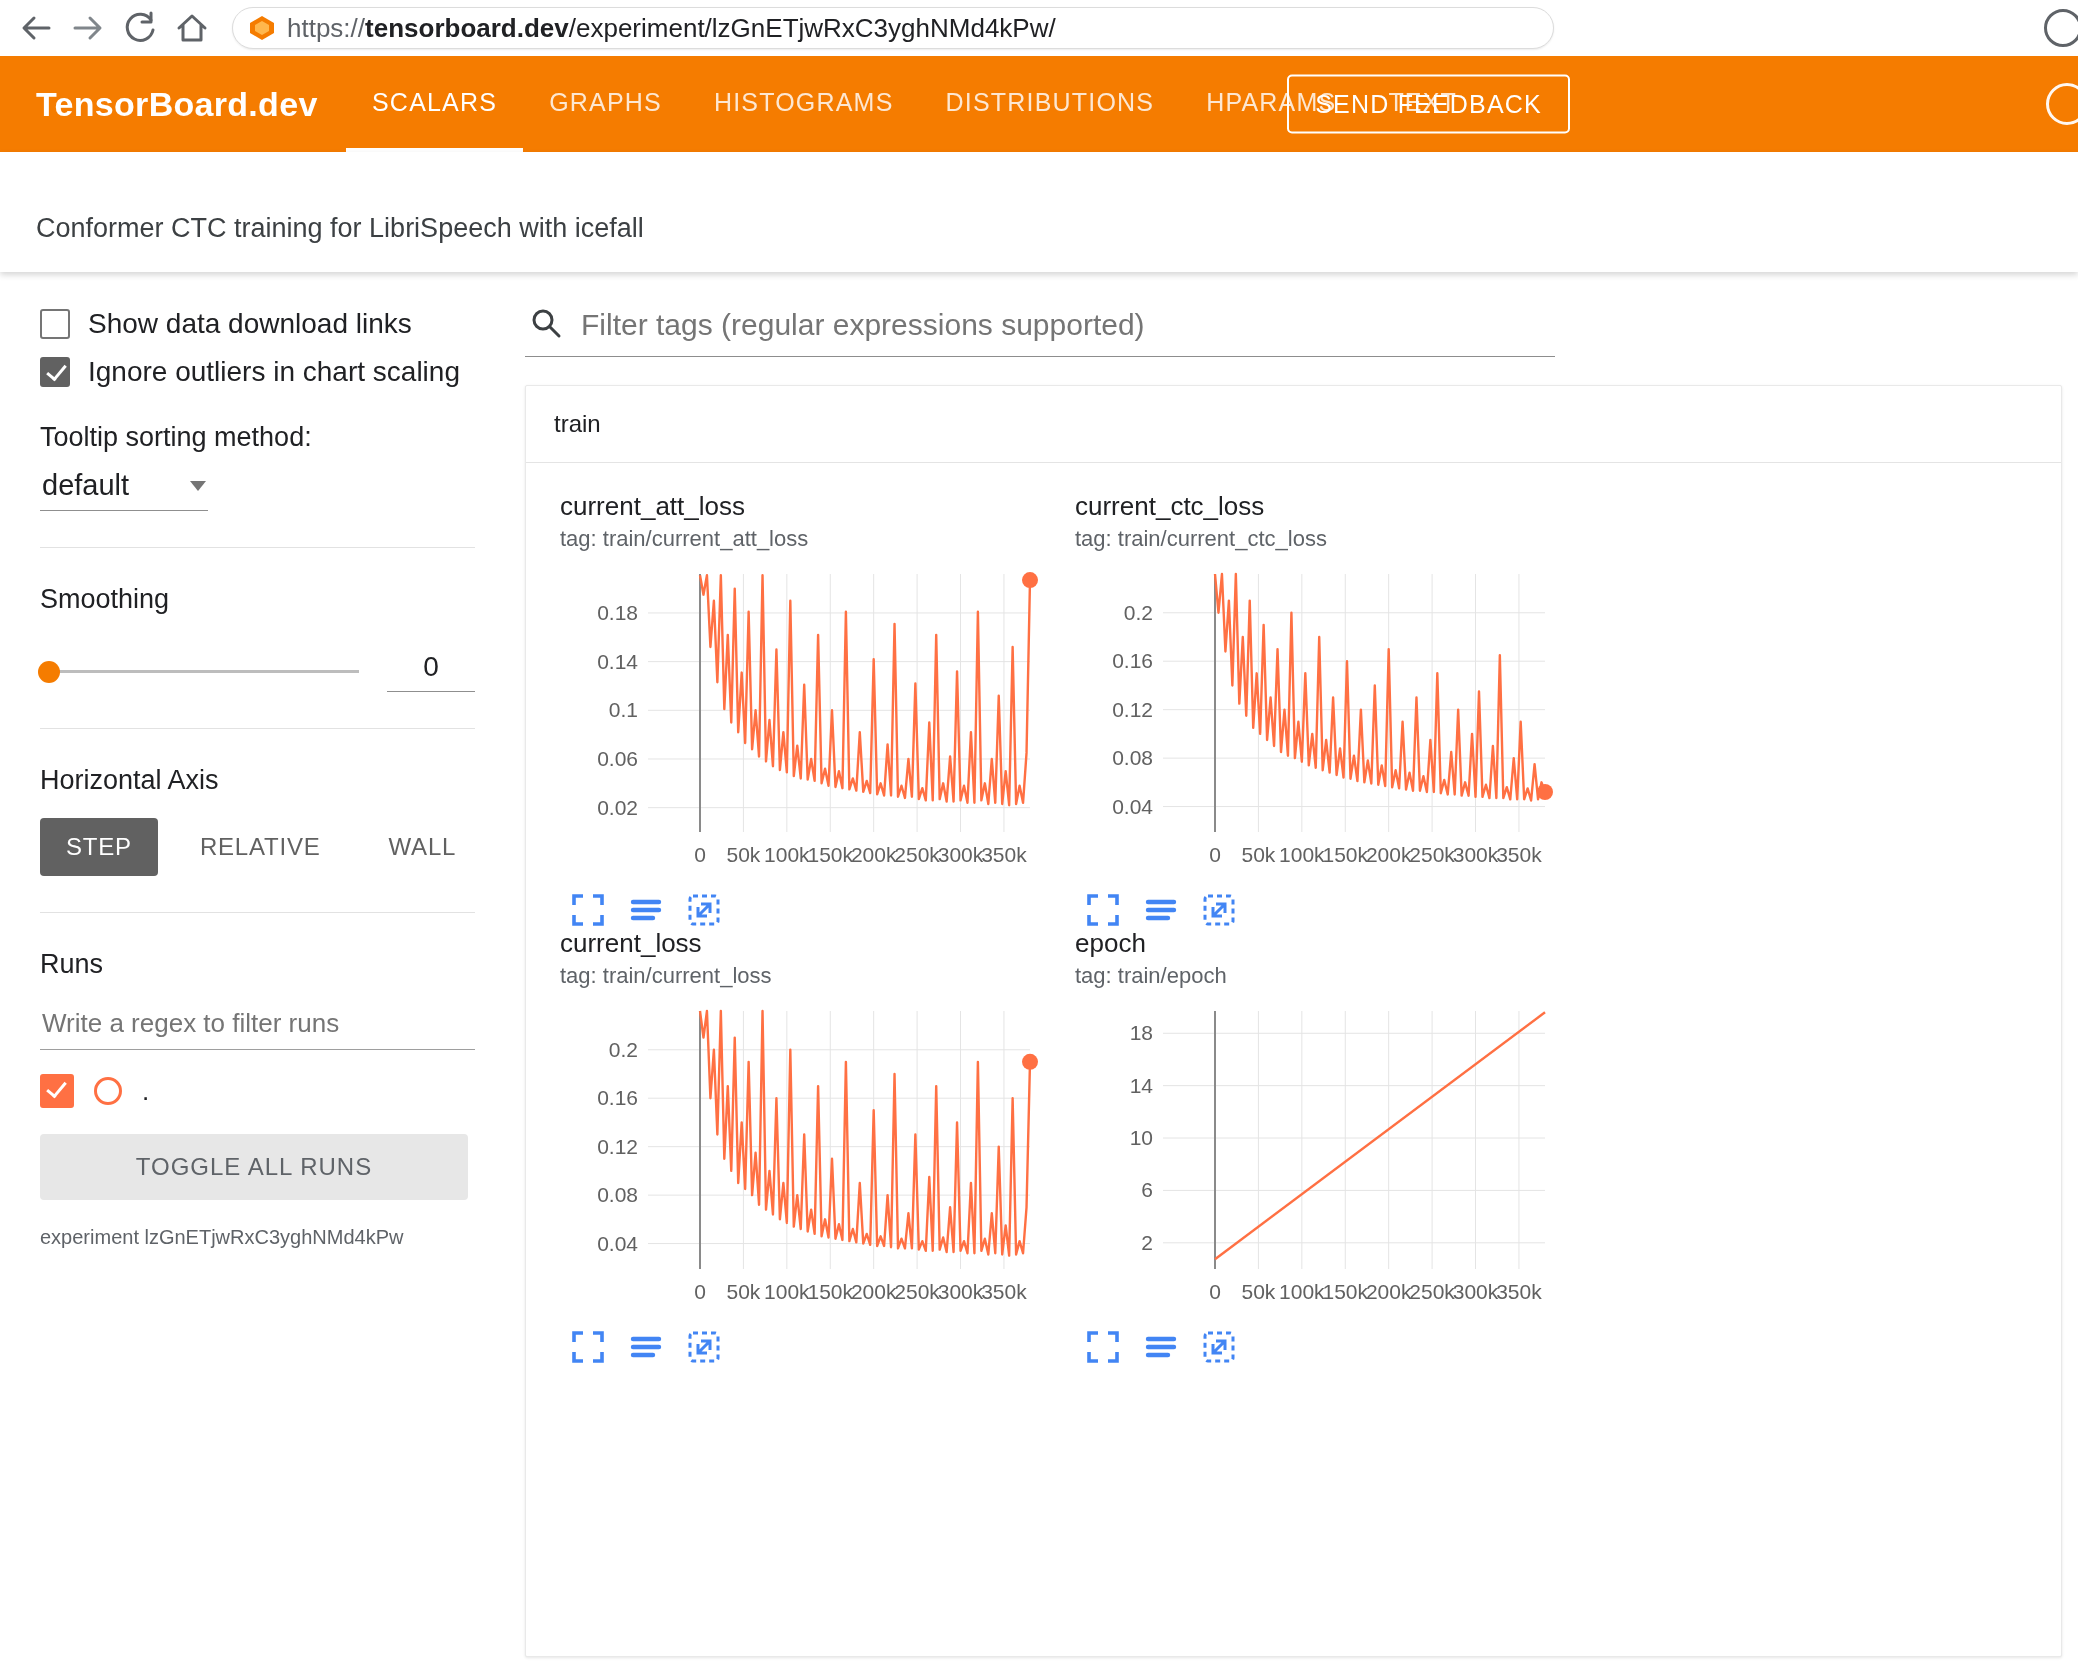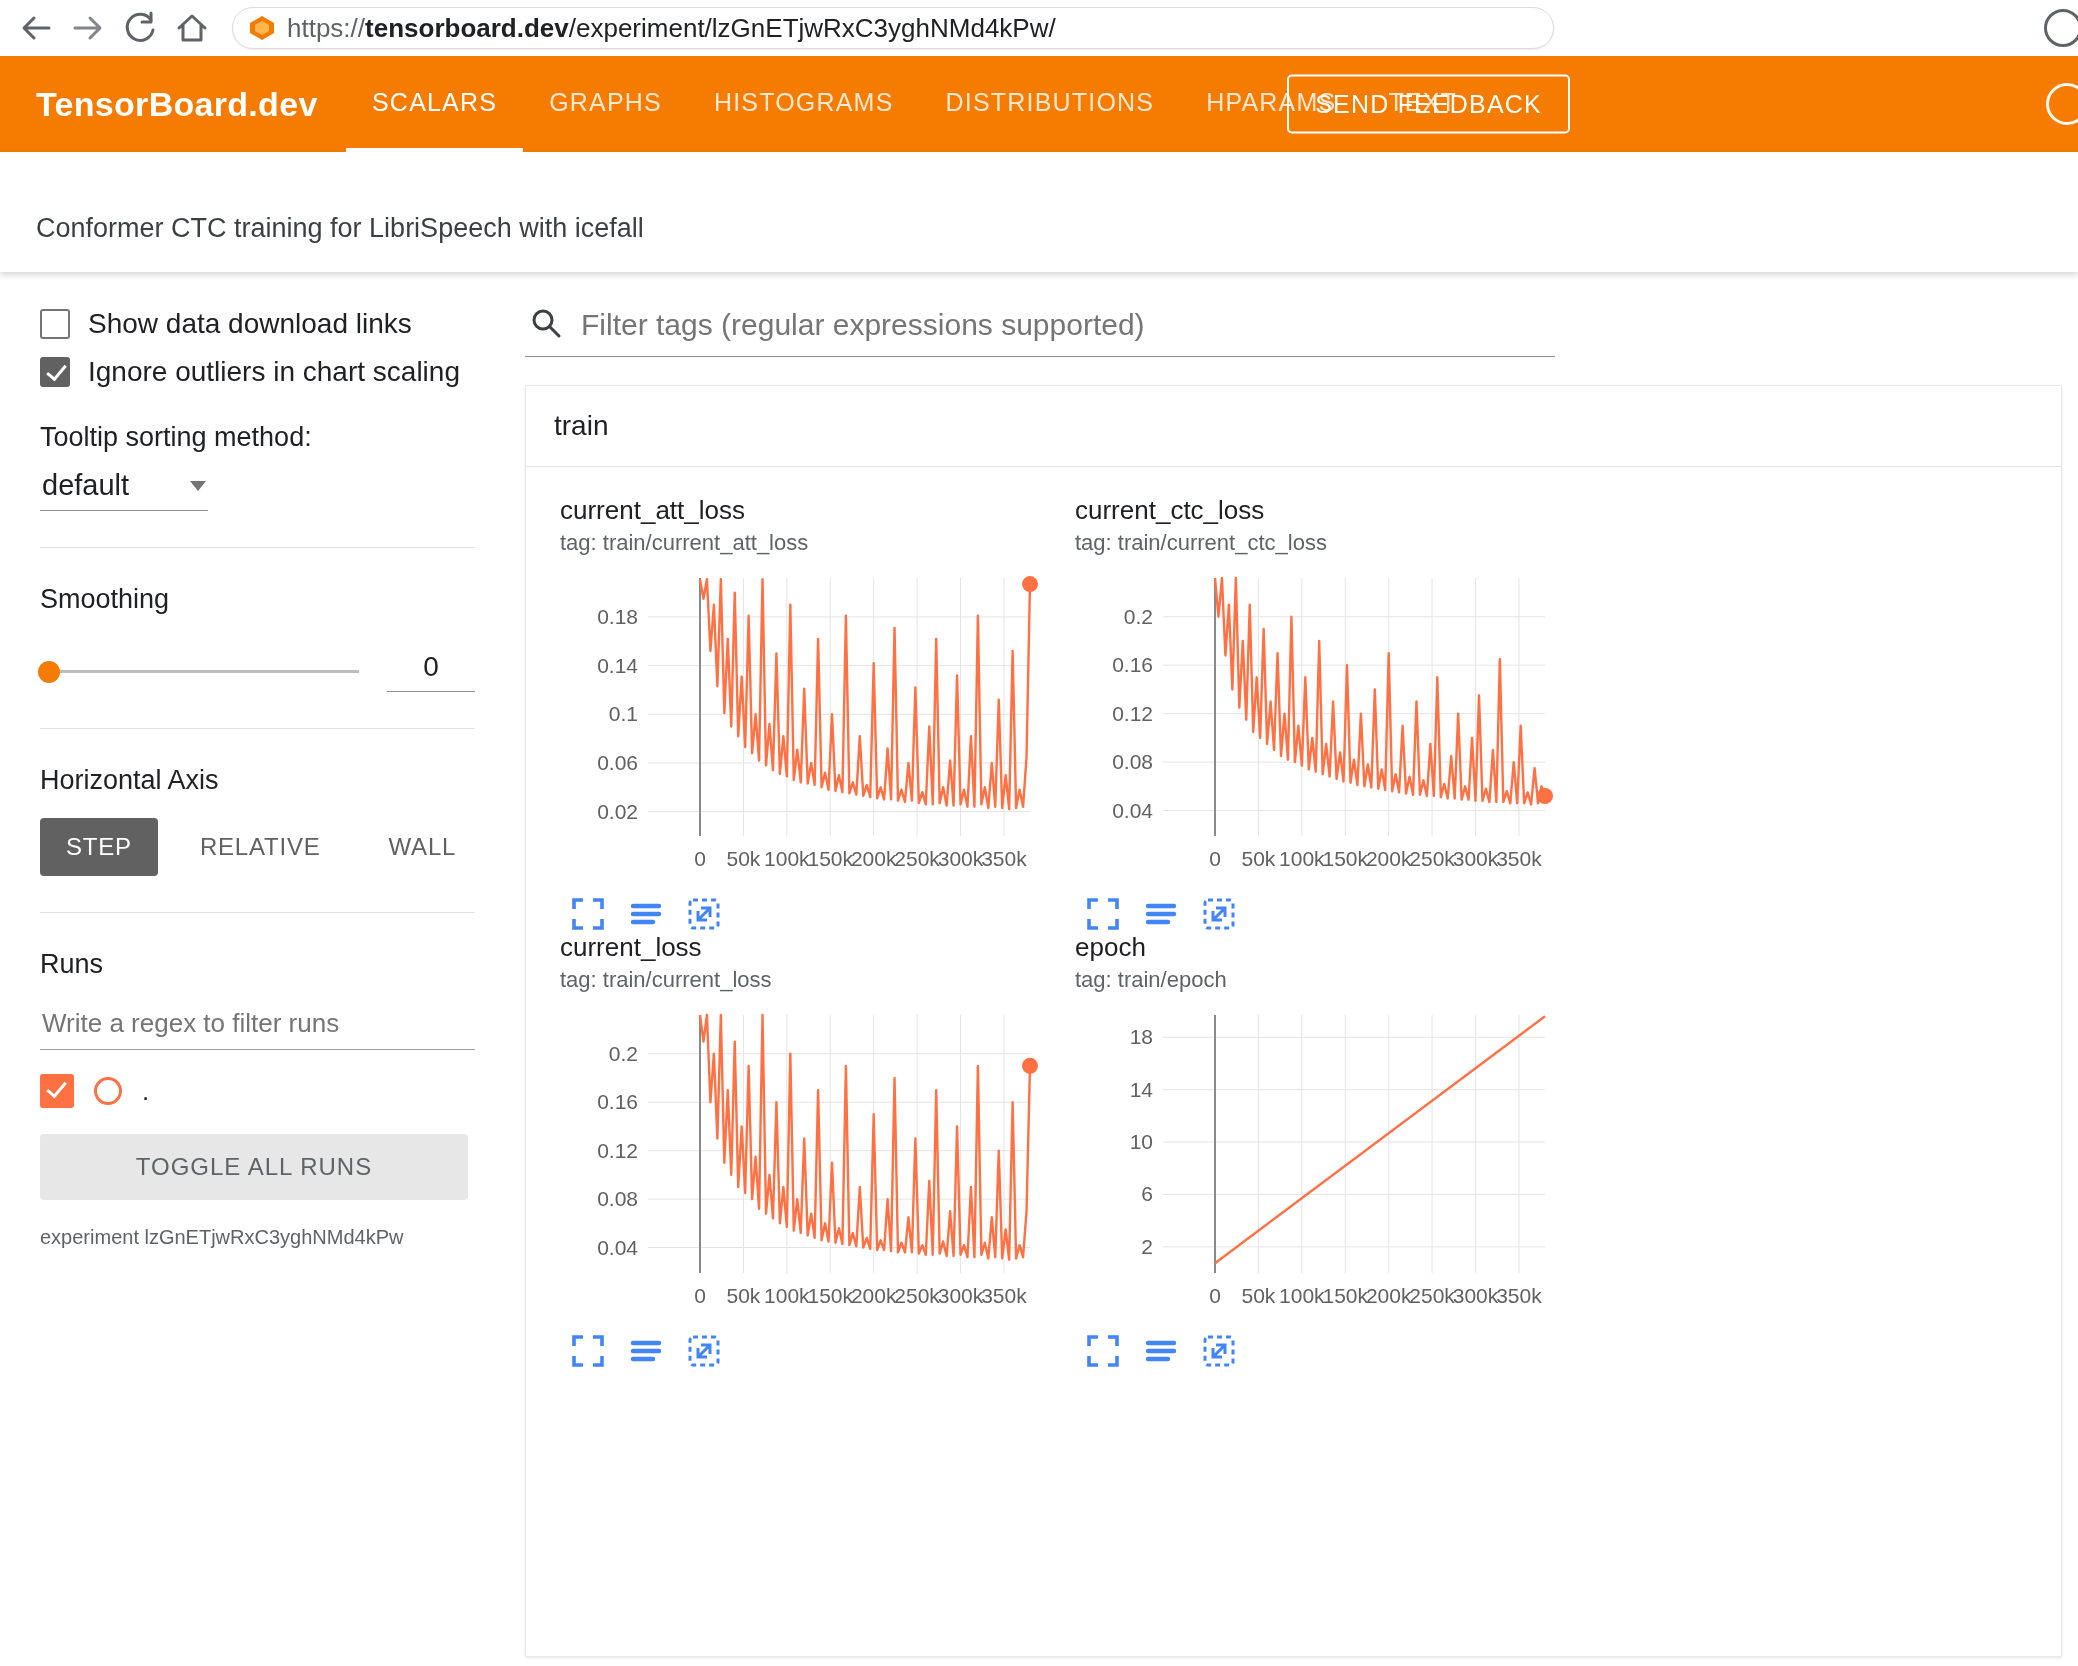--- a/index.html
+++ b/index.html
@@ -75,21 +75,21 @@
   .experiment-note{margin-top:26px;font-size:20px;color:#5f6368;}
 
   
   .filter-row{display:flex;align-items:center;gap:16px;width:1024px;border-bottom:1px solid #8d8d8d;
               padding:4px 2px 12px 4px;}
   .filter-row input{flex:1;border:none;outline:none;font-size:30px;color:#4d7c0f;background:transparent;
                     font-family:"Liberation Sans",sans-serif;}
   .filter-row input::placeholder{color:#757575;}
 
   .card{margin-top:28px;border:1px solid #e9e9e9;border-radius:2px;box-shadow:0 1px 3px rgba(0,0,0,.1);min-height:1270px;background:#fff;}
-  .card-header{padding:24px 28px;font-size:28px;color:#202124;border-bottom:1px solid #e4e4e4;}
+  .card-header{padding:24px 28px;font-size:24px;color:#202124;border-bottom:1px solid #e4e4e4;}
   .charts-grid{display:grid;grid-template-columns:repeat(2,515px);padding:28px 0 40px 34px;}
   .chart-title{font-size:26px;color:#202124;}
   .chart-tag{font-size:22px;color:#5f6368;margin-top:4px;}
   svg.chart{margin-top:8px;display:block;width:480px;height:330px;}
   .chart text{font-family:"Liberation Sans",sans-serif;}
   .chart-toolbar{display:flex;gap:22px;margin-top:2px;padding-left:10px;}
   .tb-icon{width:36px;height:36px;cursor:pointer;}
 </style>
 </head>
 <body>

